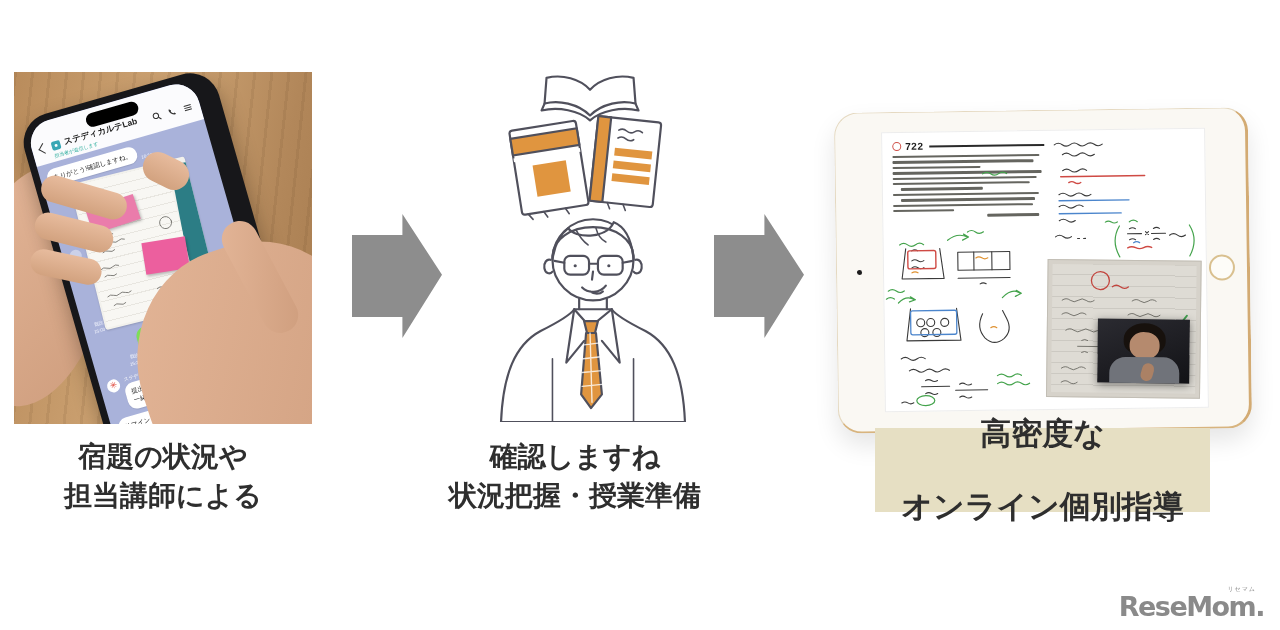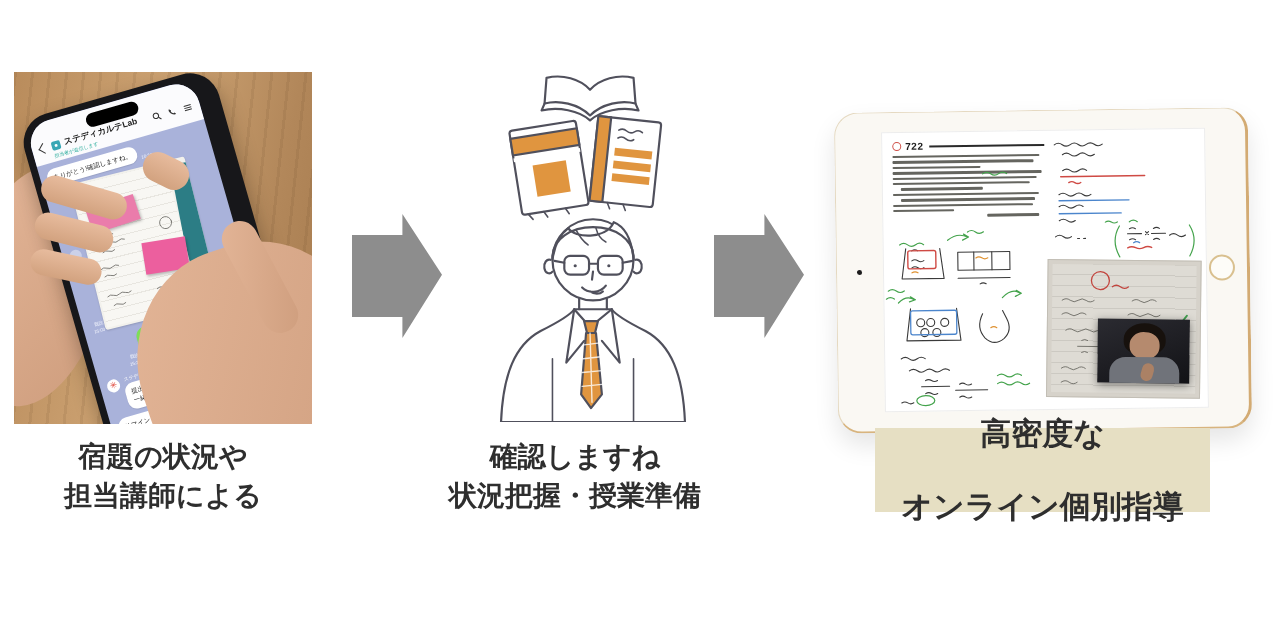--- a/index.html
+++ b/index.html
@@ -405,14 +405,18 @@
   </div>
   <div class="cap cap2">
     <div>確認しますね</div>
     <div>状況把握・授業準備</div>
   </div>
   <div class="hl">
     <div>高密度な</div>
     <div>オンライン個別指導</div>
   </div>
 
+  <div class="logo">
+    <span class="ruby">リセマム</span>
+    <span class="word">ReseMom.</span>
+  </div>
 
 </div>
 
 </body></html>

